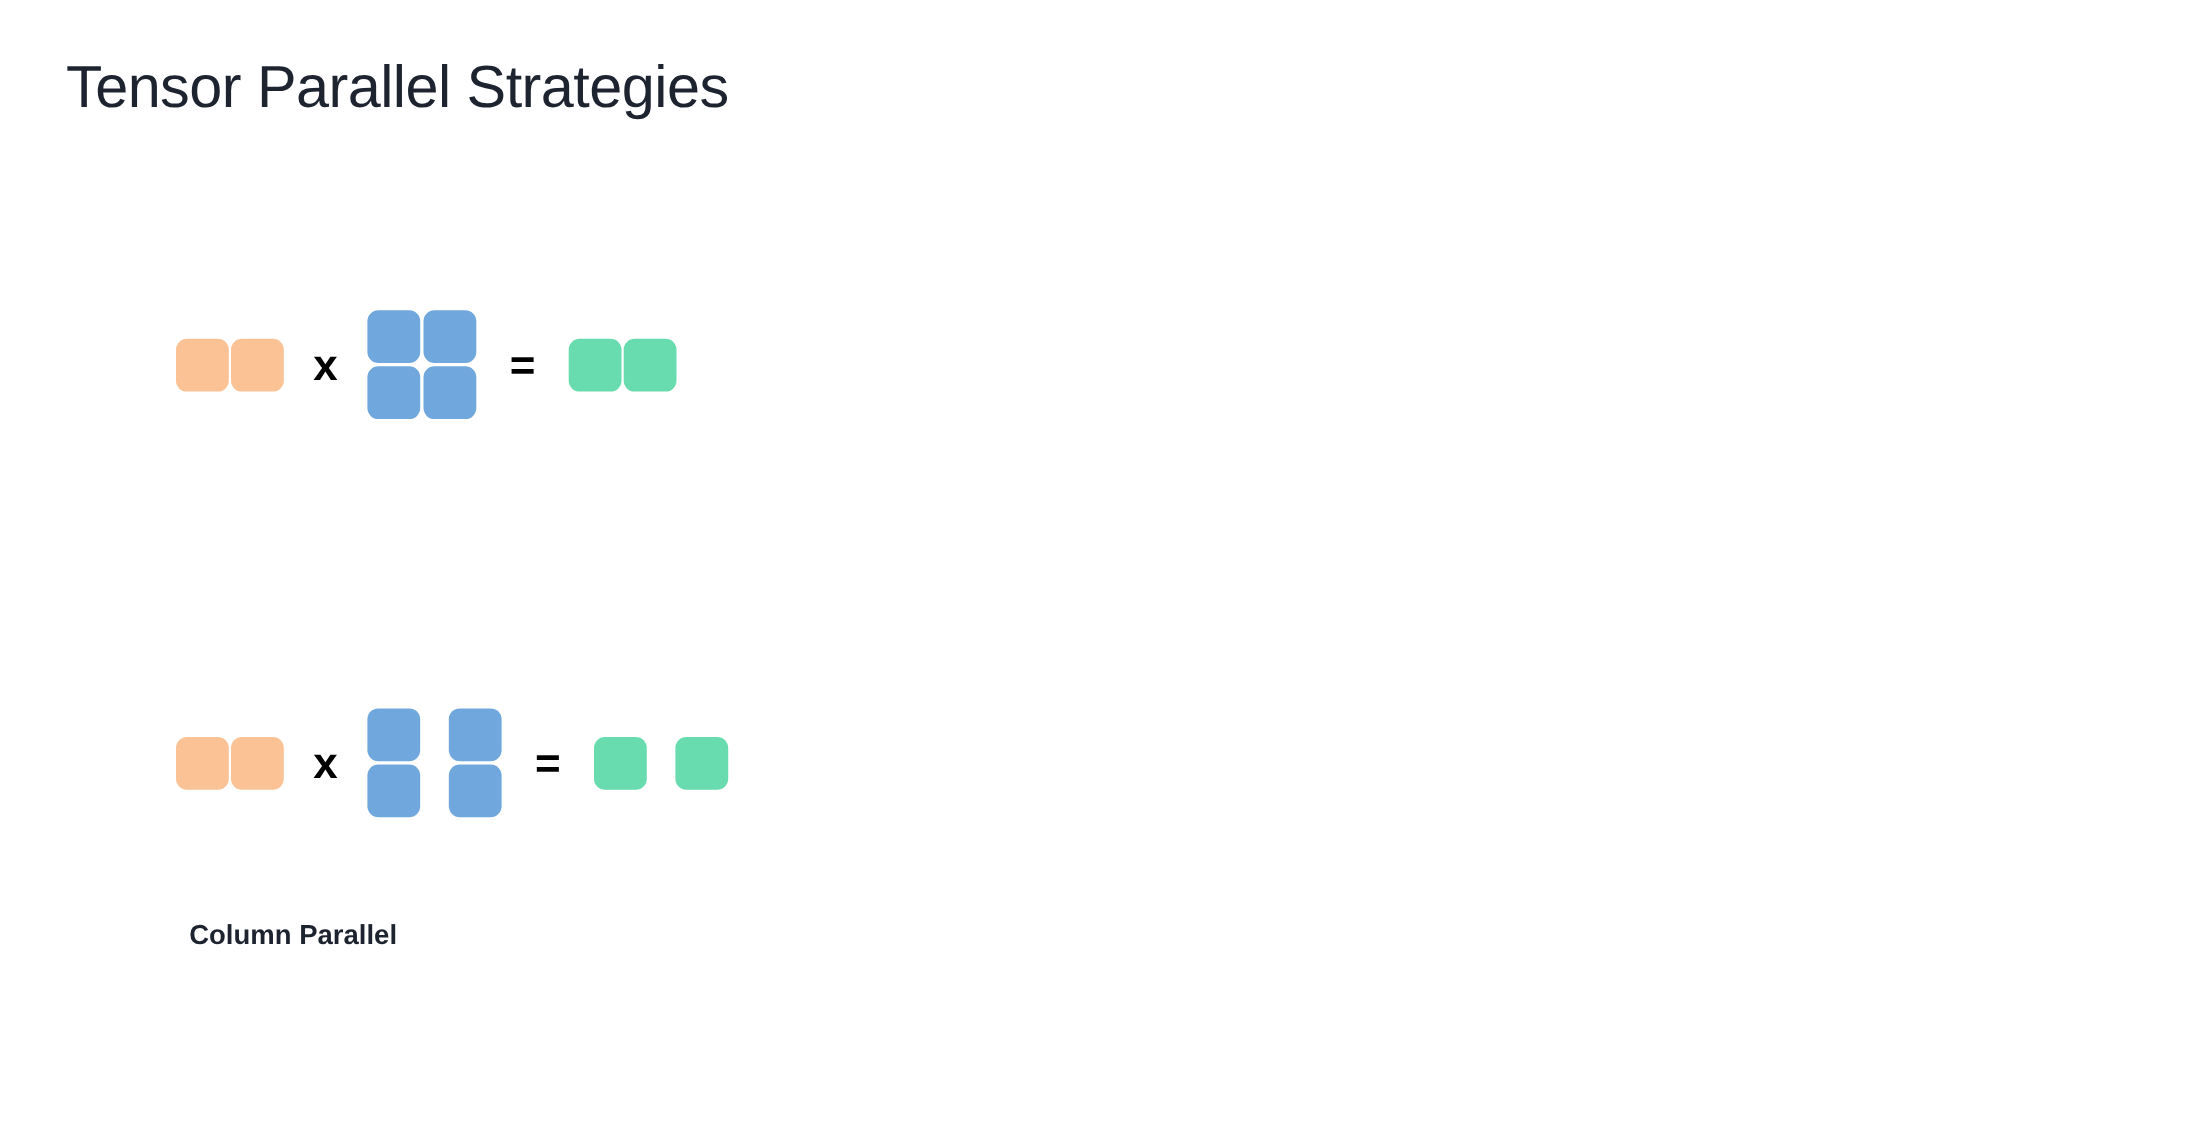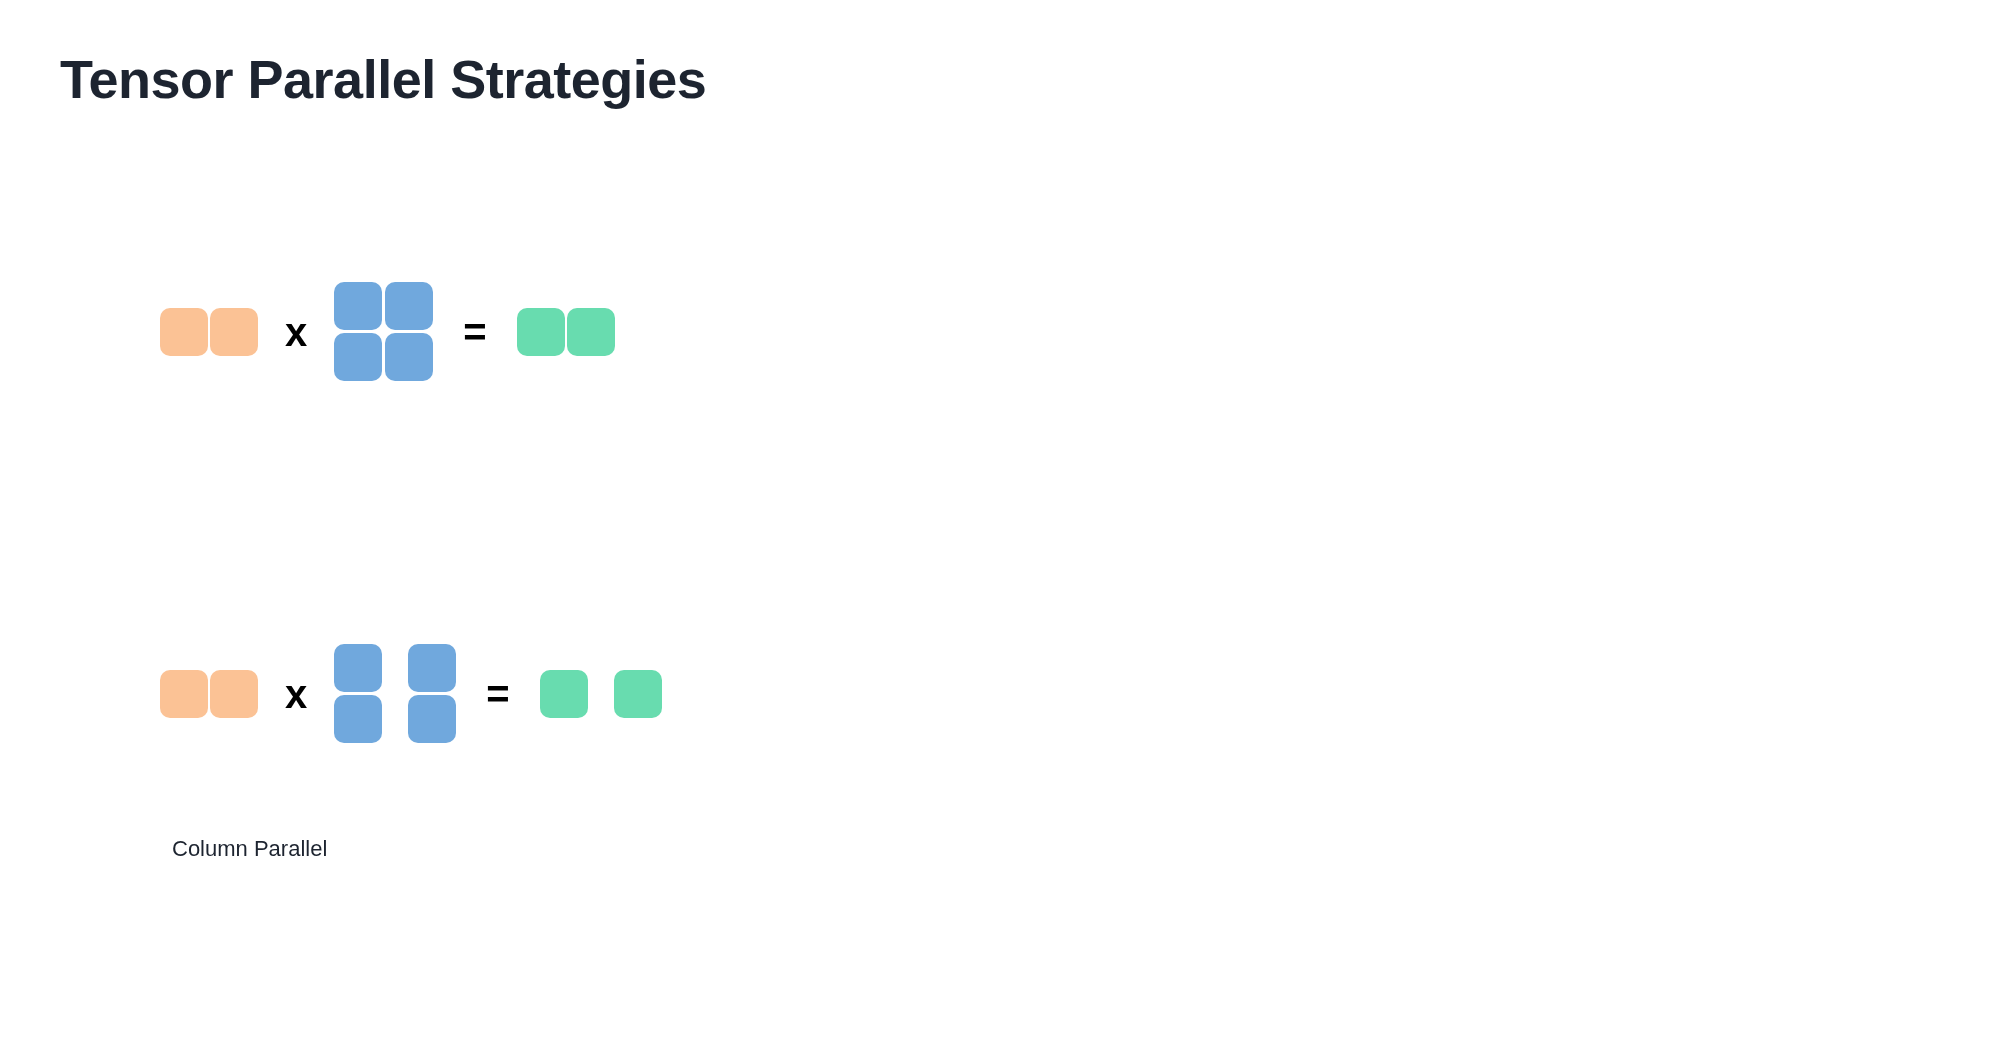--- a/index.html
+++ b/index.html
@@ -15,21 +15,21 @@
     overflow: hidden;
     position: relative;
   }
 
   
   #page-title {
     position: absolute;
     left: 60px;
     top: 52px;
     font-size: 54px;
-    font-weight: 700;
+    font-weight: 400;
     letter-spacing: -0.5px;
     color: #1d2430;
     line-height: 1;
     white-space: nowrap;
   }
 
   
   .panel {
     position: absolute;
   }
@@ -92,22 +92,22 @@
   .grid-colsplit .mrow { gap: 26px; }
 
   
   .s-orange { width: 48px; height: 48px; }
   .s-blue   { width: 48px; height: 48px; }
   .s-green  { width: 48px; height: 48px; }
 
   
   .caption {
     position: absolute;
-    font-size: 22px;
-    font-weight: 400;
+    font-size: 25px;
+    font-weight: 700;
     color: #1d2430;
     white-space: nowrap;
   }
   #caption-column-parallel { left: 172px;  top: 836px; }
 </style>
 </head>
 <body>
 
 <div id="page-title">Tensor Parallel Strategies</div>
 

